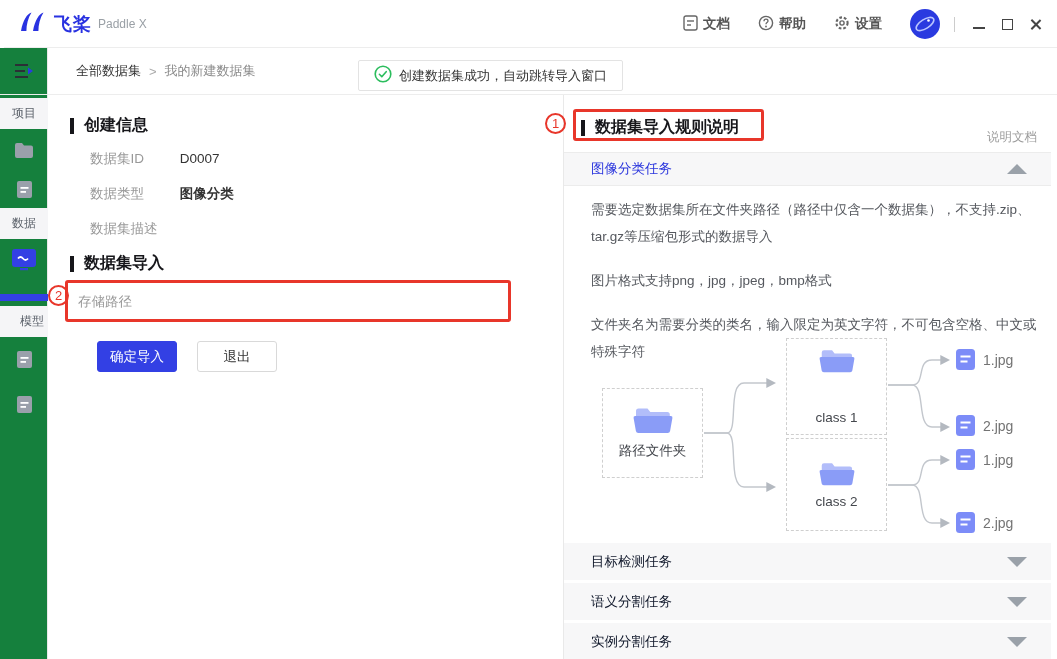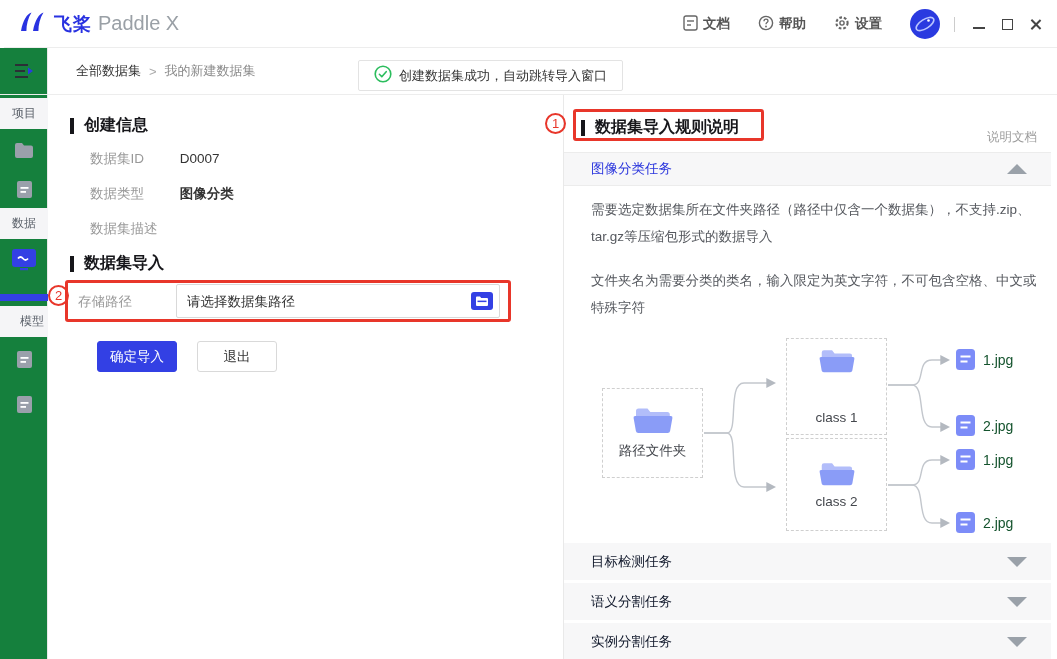--- a/index.html
+++ b/index.html
@@ -3,21 +3,21 @@
 <meta charset="utf-8">
 <style>
   * { margin:0; padding:0; box-sizing:border-box; }
   html,body { width:1057px; height:659px; }
   body { font-family:"Liberation Sans","DejaVu Sans",sans-serif; background:#fff; position:relative; overflow:hidden; color:#333; }
 
   
   .header { position:absolute; left:4px; top:0; width:1057px; height:48px; background:#fff; border-bottom:1px solid #ededed; display:flex; align-items:center; }
   .logo { display:flex; align-items:center; gap:6px; padding-left:14px; }
   .logo-cn { color:#2932e1; font-weight:bold; font-size:18px; letter-spacing:1px; }
-  .logo-en { color:#9aa0a6; font-size:20px; }
+  .logo-en { color:#9aa0a6; font-size:12px; }
   .header-right { position:absolute; right:12px; top:0; height:48px; display:flex; align-items:center;font-weight:bold; }
   .nav-item { display:flex; align-items:center; gap:5px; color:#555; font-size:13.5px; margin-right:28px; cursor:pointer; }
   .avatar { width:30px; height:30px; border-radius:50%; margin-right:14px; cursor:pointer; }
   .win-sep { width:1px; height:15px; background:#ccc; margin-right:10px; }
   .win-btn { width:28px; height:28px; display:flex; align-items:center; justify-content:center; cursor:pointer; }
   .min-glyph { width:12px; height:2px; background:#444; margin-top:8px; }
   .max-glyph { width:11px; height:11px; border:1.6px solid #444; }
   .close-glyph { position:relative; width:13px; height:13px; }
   .close-glyph::before,.close-glyph::after { content:""; position:absolute; left:6px; top:0; width:1.8px; height:13px; background:#444; }
   .close-glyph::before { transform:rotate(45deg); }
@@ -66,21 +66,21 @@
   .rp-paras { position:absolute; left:27px; top:101px; width:455px; }
   .rp-paras p { font-size:13.5px; line-height:27px; color:#55585e; margin-bottom:17px; }
   
   .diagram { position:absolute; left:0; top:240px; width:487px; height:197px; }
   .dashed-box { position:absolute; border:1px dashed #cfcfcf; display:flex; flex-direction:column; align-items:center; justify-content:center; gap:7px; background:#fff; }
   .box-root { left:38px; top:53px; width:101px; height:90px; }
   .box-c1 { left:222px; top:3px; width:101px; height:97px;gap:36px; }
   .box-c2 { left:222px; top:103px; width:101px; height:93px; }
   .dg-label { font-size:13.5px; color:#44474d; }
   .file-item { position:absolute; display:flex; align-items:center; gap:8px; }
-  .file-label { font-size:14px; color:#14532d; }
+  .file-label { font-size:14px; color:#737373; }
   .dg-svg { position:absolute; left:0; top:0; }
   
   .acc-row { position:absolute; left:0; width:487px; height:37px; background:#f7f7f8; display:flex; align-items:center; cursor:pointer; }
   .acc-row .acc-label { margin-left:27px; font-size:13.5px; color:#0f172a; }
 
   
   .anno-box { position:absolute; border:3px solid #e8362a; border-radius:3px; pointer-events:none; }
   .anno-box-2 { left:65px; top:280px; width:446px; height:42px; }
   .anno-box-1 { left:573px; top:109px; width:191px; height:32px; }
   .anno-circle { position:absolute; width:21px; height:21px; border:2px solid #e8362a; border-radius:50%; color:#e8362a; font-size:13px; display:flex; align-items:center; justify-content:center; background:transparent; pointer-events:none; }
@@ -233,49 +233,40 @@
     <span class="fld-label">数据集描述</span>
     <span class="fld-value"></span>
   </div>
 
   <div class="sec-title" style="top:158px;">
     <span class="sec-bar"></span>
     <span>数据集导入</span>
   </div>
 
   <div class="path-label" style="top: 198px; position: absolute;">存储路径</div>
-  <div class="path-input-wrap">
-    <input class="path-input" type="text" placeholder="请选择数据集路径" style="">
-    <span class="folder-btn">
-      <svg width="22" height="18" viewBox="0 0 22 18">
-          <rect x="0" y="0" width="22" height="18" rx="3" fill="#3340e4"></rect>
-          <path d="M5 5.5 q0-1 1-1 h3 l1.2 1.4 H16 q1 0 1 1 v6 q0 1-1 1 H6 q-1 0-1-1 Z" fill="#fff"></path>
-          <rect x="6.5" y="8.6" width="9" height="1.5" fill="#3340e4"></rect>
-        </svg>
-    </span>
-  </div>
 
   <button class="btn btn-primary">确定导入</button>
   <button class="btn btn-plain">退出</button>
 </div>
 
 <div class="right-pane">
   <div class="rp-title">
     <span class="sec-bar"></span>
     <span>数据集导入规则说明</span>
   </div>
   <div class="rp-doclink">说明文档</div>
 
   <div class="acc-head">
     <span class="acc-label">图像分类任务</span>
     <span class="tri-up"></span>
   </div>
 
   <div class="rp-paras">
     <p>需要选定数据集所在文件夹路径（路径中仅含一个数据集），不支持.zip、tar.gz等压缩包形式的数据导入</p>
+    <p>图片格式支持png，jpg，jpeg，bmp格式</p>
     <p>文件夹名为需要分类的类名，输入限定为英文字符，不可包含空格、中文或特殊字符</p>
   </div>
 
   <div class="diagram">
     <svg class="dg-svg" width="487" height="197">
       <defs>
         <marker id="arr" markerWidth="7" markerHeight="7" refX="5.5" refY="3.5" orient="auto">
           <path d="M0 0 L7 3.5 L0 7 Z" fill="#b4b9c0"></path>
         </marker>
       </defs>

